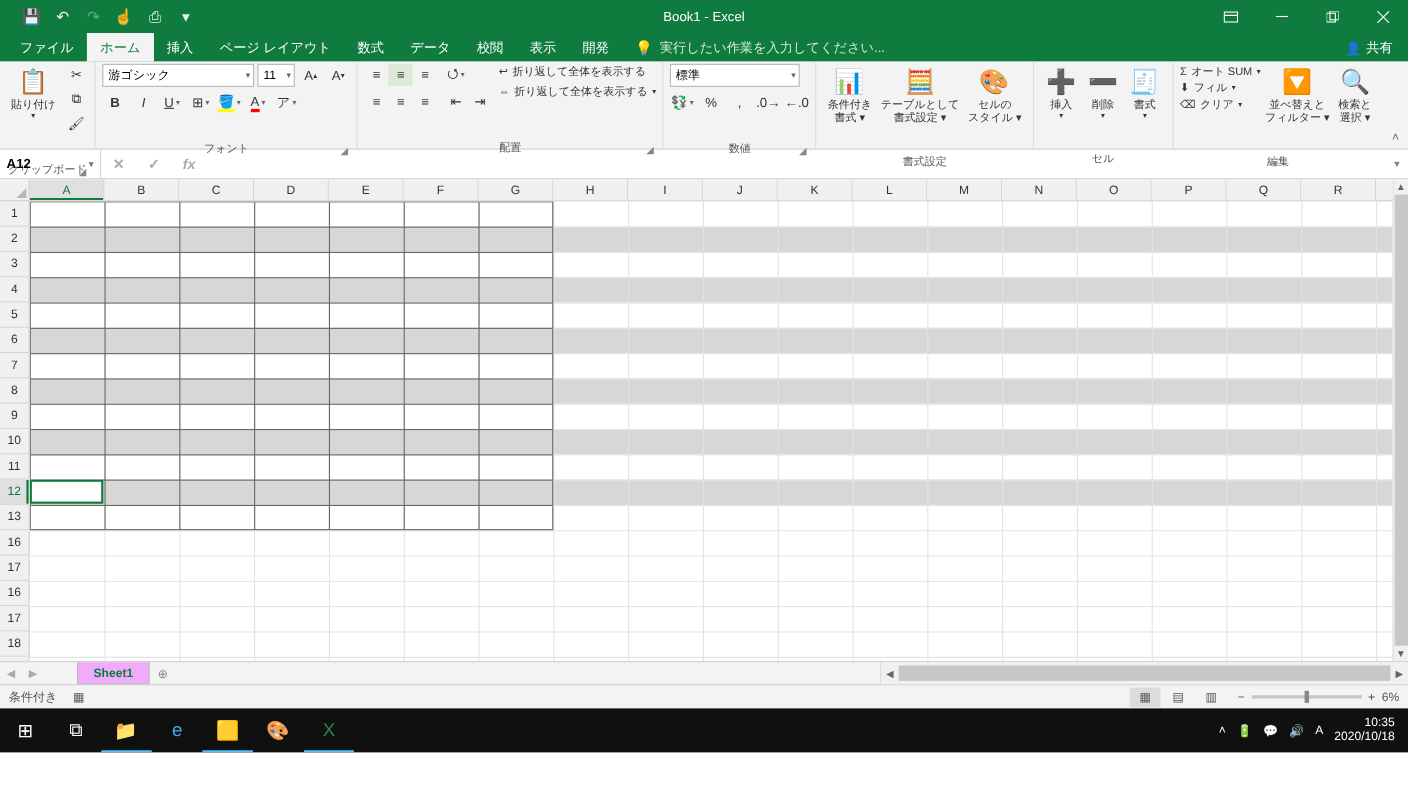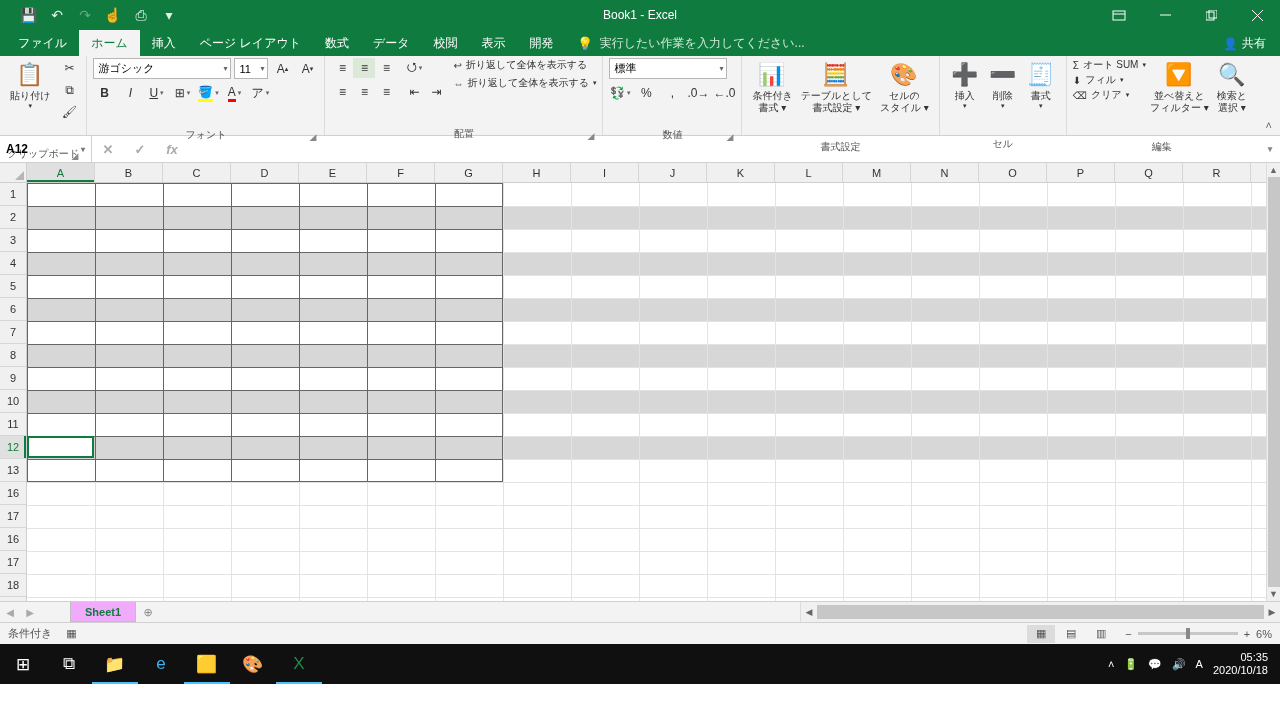--- a/index.html
+++ b/index.html
@@ -516,17 +516,17 @@
   <div class="tbtn active">
       <span style="color:#1f8b4c">X</span>
     </div>
   <div class="tray">
     <span>˄</span>
     <span>🔋</span>
     <span>💬</span>
     <span>🔊</span>
     <span>A</span>
     <div class="clock">
-      <div>05:35</div>
+      <div>10:35</div>
         <div>2020/10/18</div>
     </div>
   </div>
 </div>
 
 </body></html>

